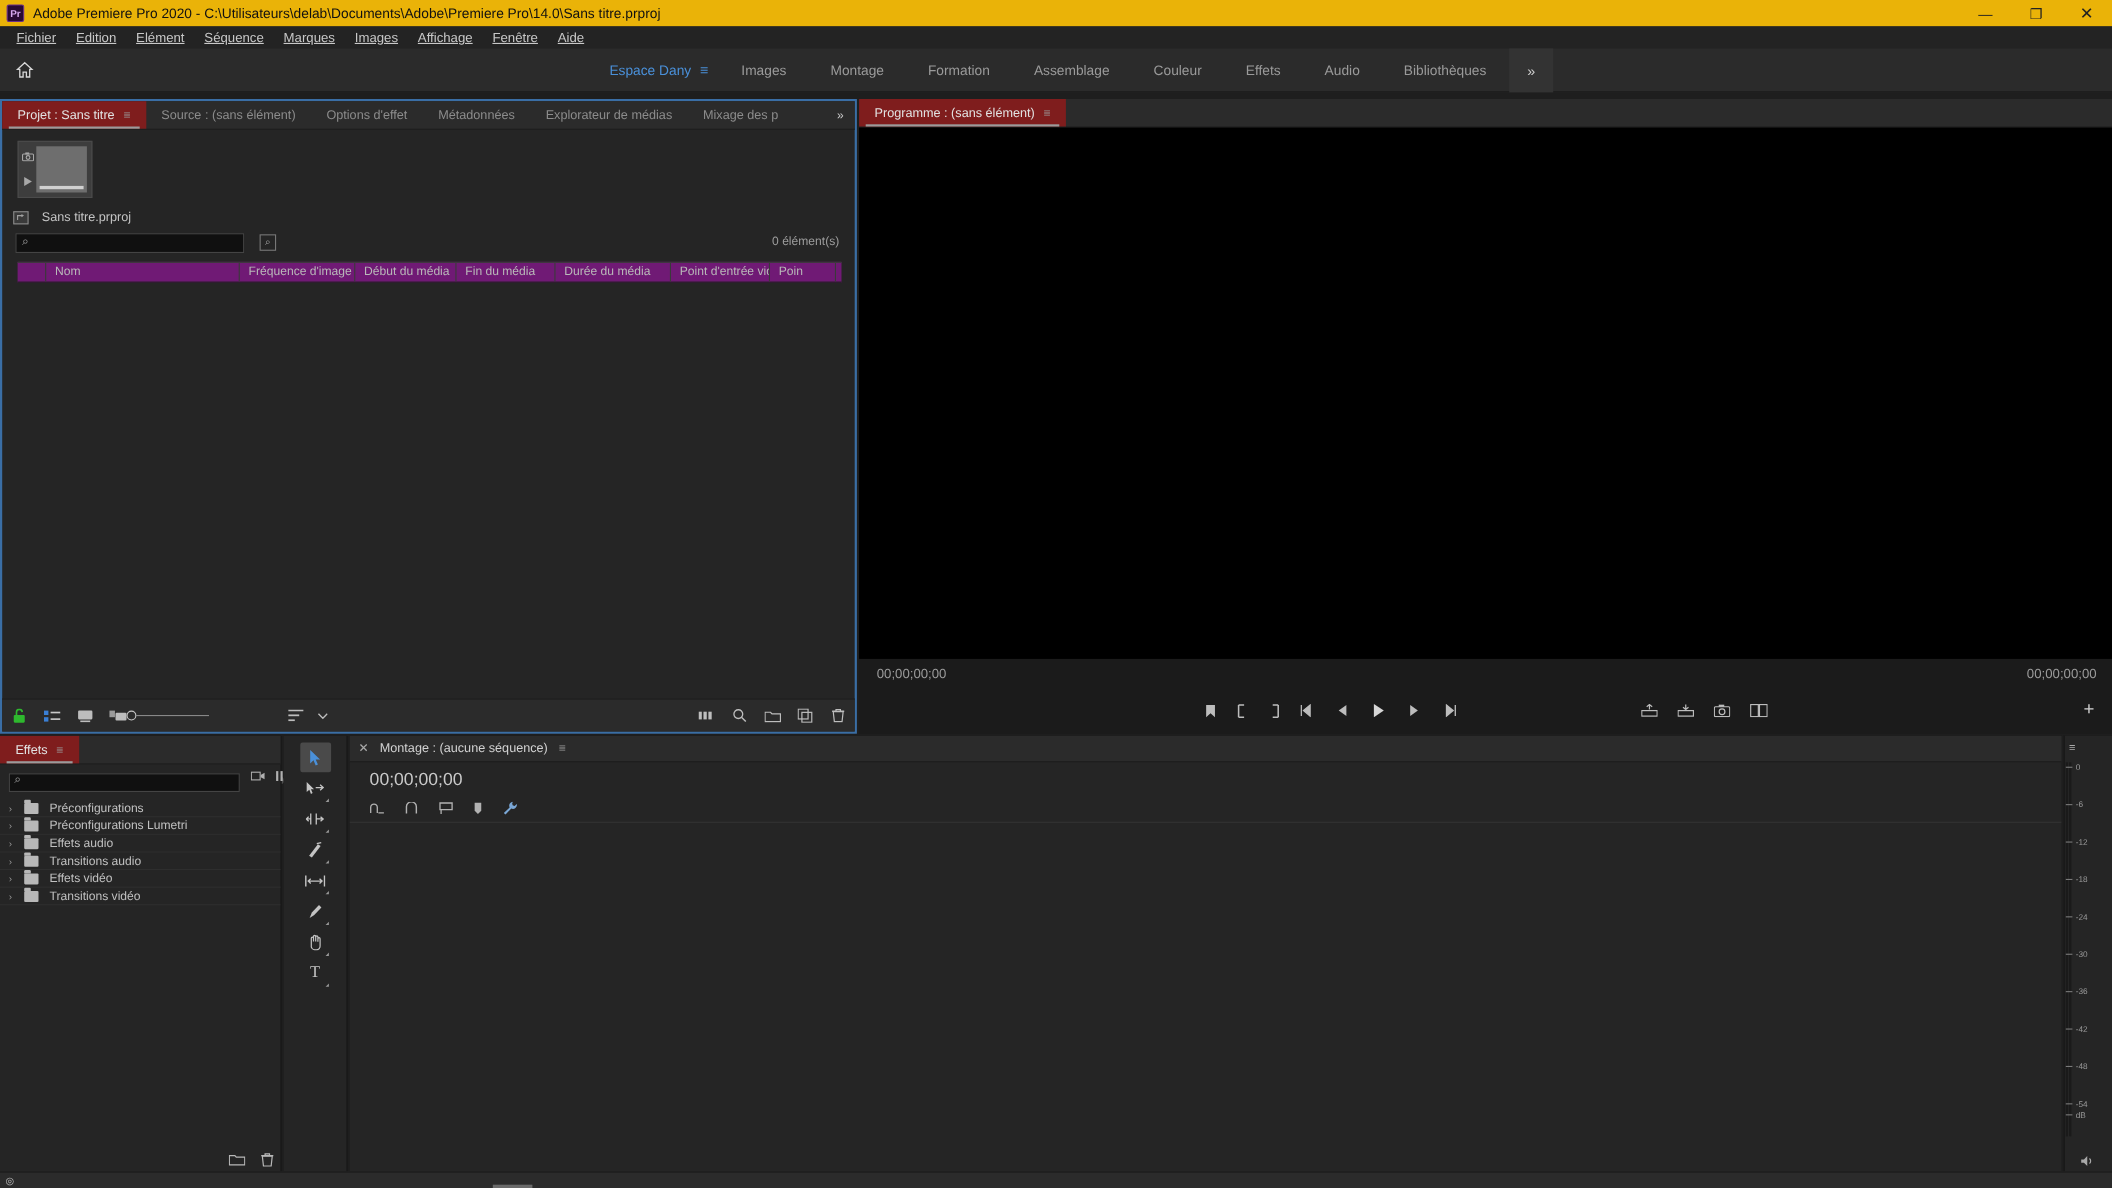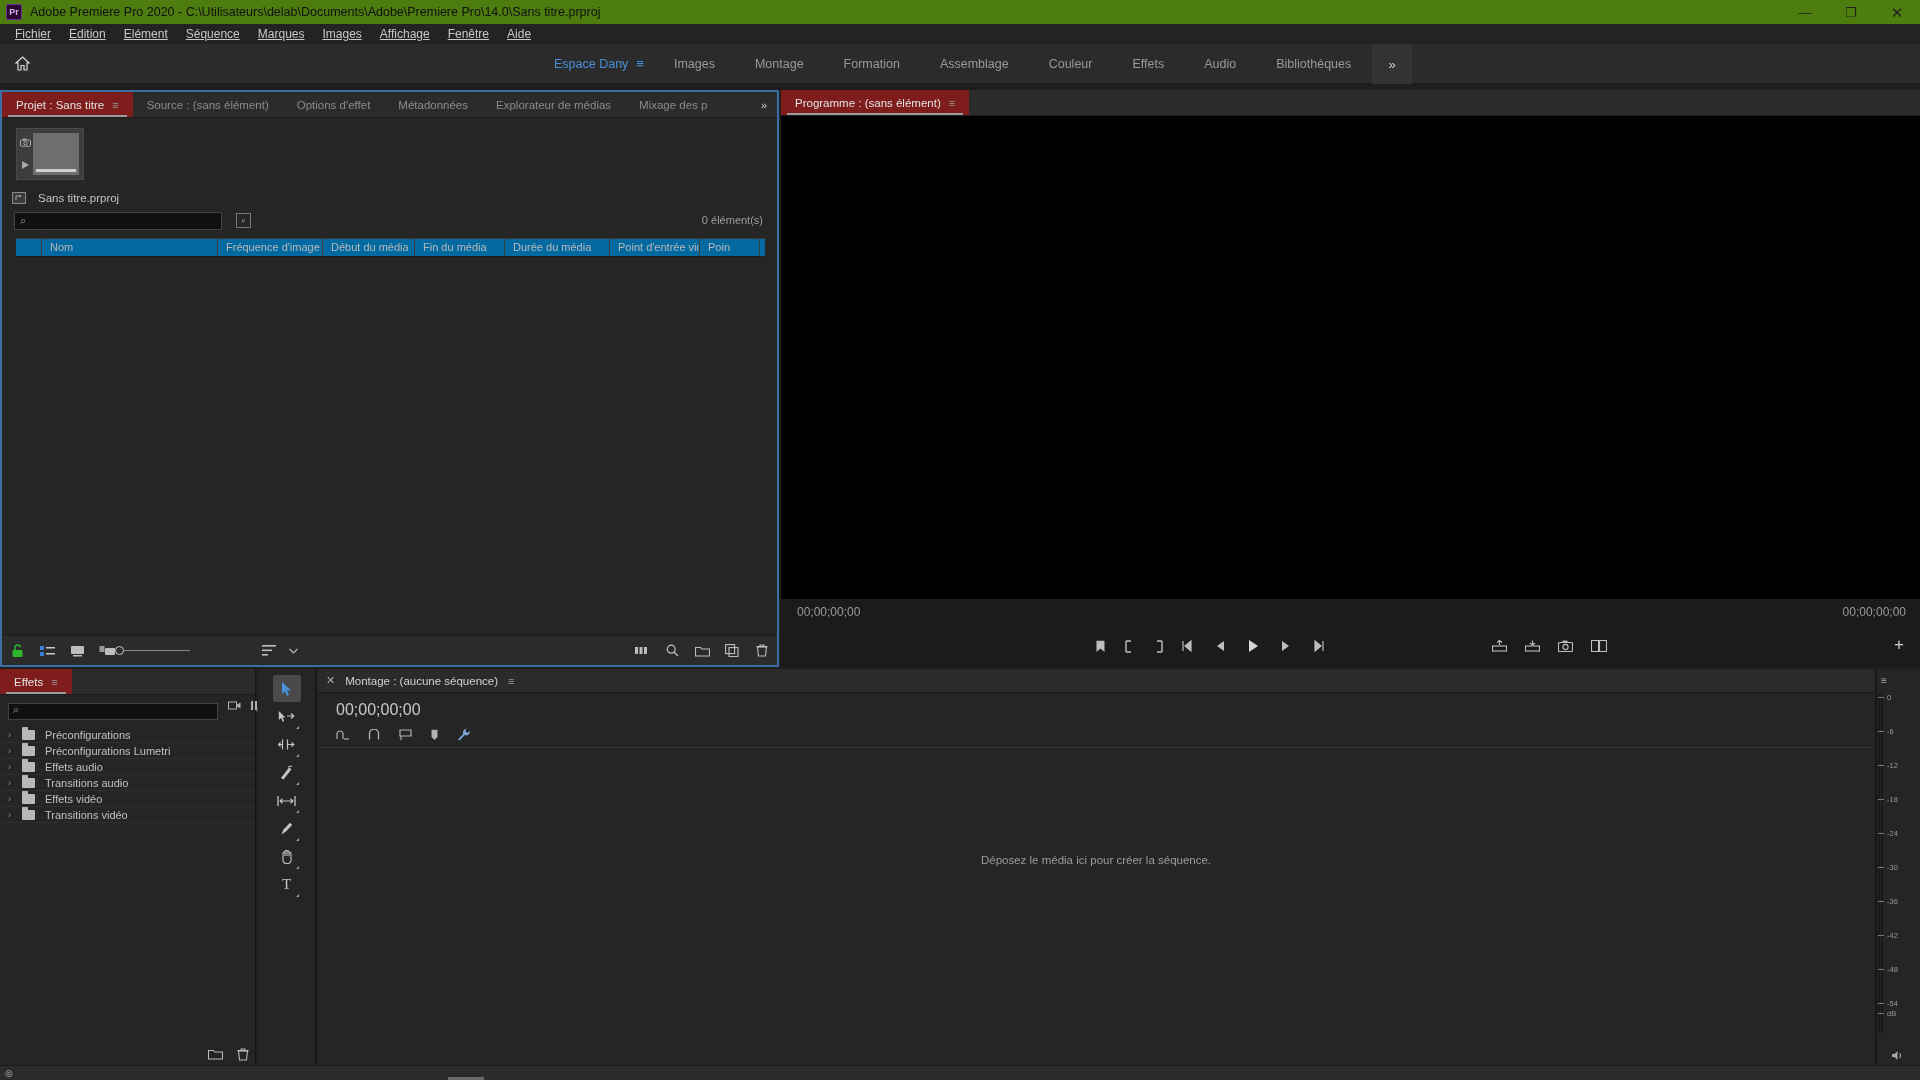--- a/index.html
+++ b/index.html
@@ -8,21 +8,21 @@
     background: #1e1e1e;
     font-family: "Liberation Sans", sans-serif;
     overflow: hidden;
     -webkit-font-smoothing: antialiased;
   }
   body { position: relative; }
 
   
   #titlebar {
     position: absolute; left: 0; top: 0; width: 1920px; height: 24px;
-    background: #4d7c0f; display: flex; align-items: center;
+    background: #eab308; display: flex; align-items: center;
   }
   #app-logo {
     width: 16px; height: 16px; margin-left: 6px; margin-right: 8px;
     background: #2a0a33; border: 1px solid #6a2f8a; border-radius: 2px;
     color: #d8a8f0; font-size: 9px; font-weight: bold;
     display: flex; align-items: center; justify-content: center;
     font-family: "Liberation Sans", sans-serif; flex: none;
   }
   #title-text { font-size: 12.5px; color: #111; white-space: nowrap; }
   #wincontrols { margin-left: auto; display: flex; height: 24px; }
@@ -132,21 +132,21 @@
     margin-left: 14px; width: 15px; height: 15px; border: 1px solid #777;
     display: flex; align-items: center; justify-content: center;
     color: #aaa; font-size: 9px;
   }
   #proj-count {
     margin-left: auto; font-size: 11px; color: #9d9d9d; padding-right: 4px;
   }
 
   #proj-header-row {
     position: absolute; left: 14px; top: 146px; right: 12px; height: 19px;
-    background: #0369a1; display: flex; align-items: center;
+    background: #701a75; display: flex; align-items: center;
     border-top: 1px solid #3a3a3a; border-bottom: 1px solid #1d1d1d;
     overflow: hidden;
   }
   .col-h {
     font-size: 11px; color: #b9b9b9; border-right: 1px solid #3a3a3a;
     height: 19px; line-height: 19px; padding-left: 8px; overflow: hidden;
     white-space: nowrap; flex: none;
   }
 
   #proj-empty-msg {
@@ -768,21 +768,20 @@
           <path d="M1.5 0.8 L7.5 0.8 L7.5 8 L4.5 11 L1.5 8 Z" fill="#b2b2b2"></path>
         </svg>
     </span>
     <span class="tlt wrench">
       <svg width="14" height="13" viewBox="0 0 14 13">
         <path d="M9.5 0.8 a3.6 3.6 0 0 0 -3.2 5.2 L1 11.2 L2.6 12.5 L7.8 7 a3.6 3.6 0 0 0 5-4.1 L10.8 4.7 L9 4 L8.6 2 Z" fill="#7aa7d6"></path>
       </svg>
     </span>
   </div>
   <div id="tl-header-line"></div>
-  <div id="tl-drop-msg">Déposez le média ici pour créer la séquence.</div>
 </div>
 
 <div id="audio-meter">
   <span id="am-hamb">≡</span>
   <div id="am-bars">
     <div class="am-bar"></div>
     <div class="am-bar"></div>
   </div>
   <div id="am-scale">
     <span class="am-tick" style="top:0px">0</span>

